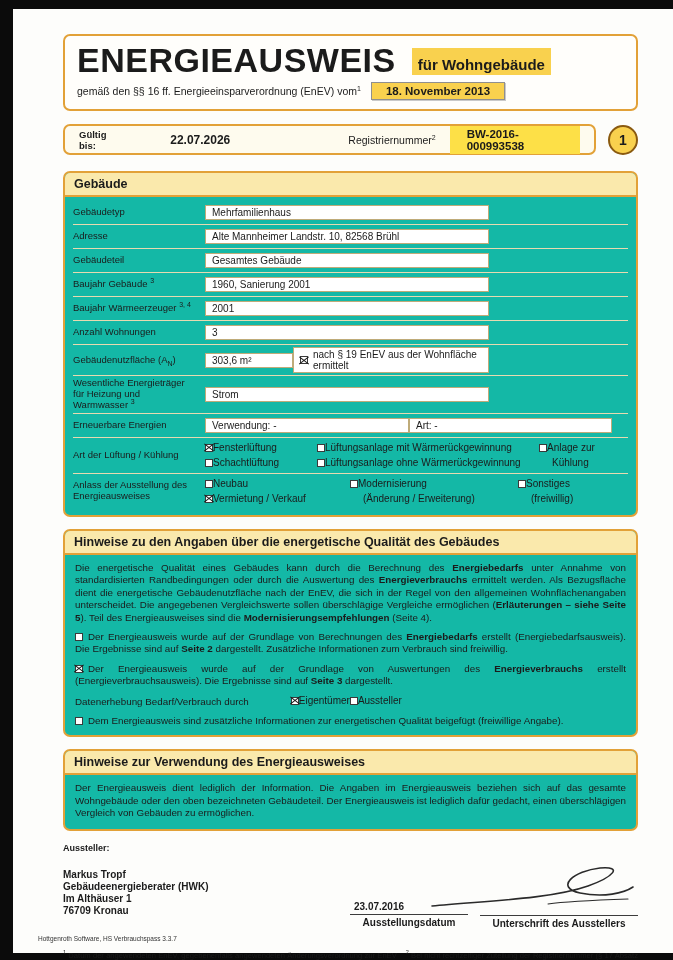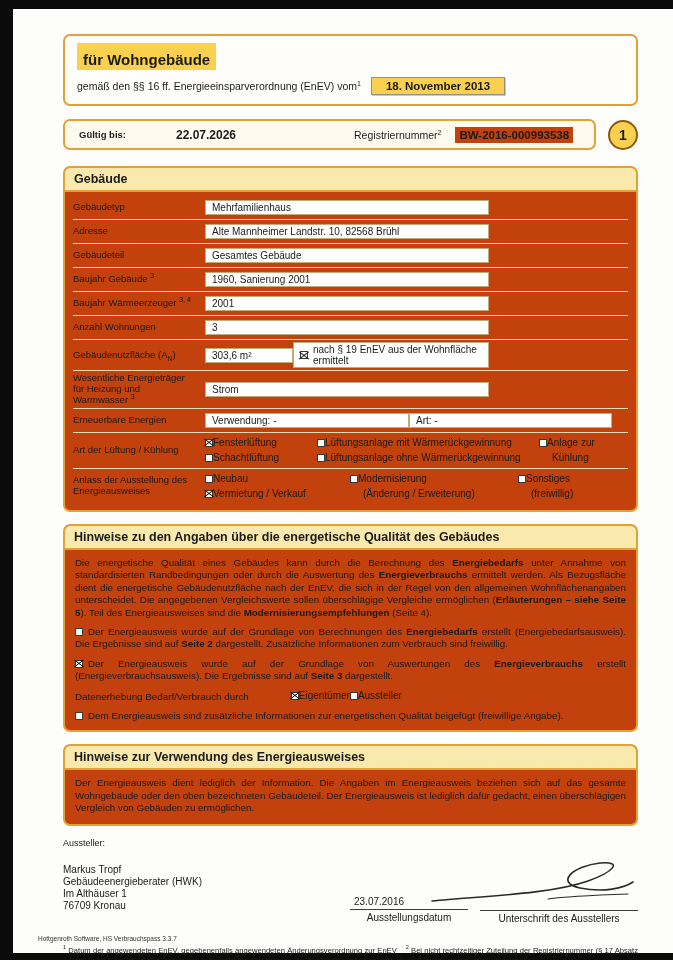--- a/index.html
+++ b/index.html
@@ -6,40 +6,40 @@
   body { font-family:"Liberation Sans", sans-serif; color:#1b1b1b; }
   .page { position:relative; width:673px; height:960px; background:#fdfdfb; overflow:hidden; margin:0 auto; }
 
   
   .bar-top   { position:absolute; top:0; left:0; width:100%; height:9px; background:#0b0b0b; }
   .bar-left  { position:absolute; top:0; left:0; width:13px; height:100%; background:#0b0b0b; }
   .bar-bottom{ position:absolute; bottom:0; left:0; width:100%; height:7px; background:#0b0b0b; }
 
   .content { position:absolute; left:63px; top:34px; width:575px; }
 
-  .box { border:2px solid #e2a138; border-radius:7px; background:#c2410c; box-sizing:border-box; }
+  .box { border:2px solid #e2a138; border-radius:7px; background:#14b8a6; box-sizing:border-box; }
 
   sup { font-size:7px; vertical-align:super; line-height:0; }
   sub { font-size:7px; vertical-align:sub; line-height:0; }
 
   
   .header-box { background:#fffefb; padding:7px 12px 9px; margin-bottom:13px; }
   .header-row1 { display:flex; align-items:flex-end; gap:16px; }
   .doc-title { font-size:34px; font-weight:bold; letter-spacing:0.5px; line-height:1; }
   .doc-subtitle { font-size:15px; font-weight:bold; background:#f9d14e; padding:8px 6px 2px; margin-bottom:2px; white-space:nowrap; }
   .header-row2 { display:flex; align-items:center; gap:10px; margin-top:5px; font-size:10.5px; }
   .date-box { background:#f9d14e; border:1px solid #8f8f8f; box-shadow:1px 1px 0 #c9c9c9; padding:2px 14px; font-weight:bold; font-size:11.5px; }
 
   
   .meta-row { display:flex; align-items:center; margin-bottom:16px; }
   .meta-box { width:545px; height:31px; display:flex; align-items:center; padding:0 14px; background:#fefbee; }
   .valid-label { font-size:9.5px; font-weight:bold; }
   .valid-date { font-size:12px; font-weight:bold; margin-left:50px; }
   .reg-label { font-size:10.5px; margin-left:118px; }
-  .reg-value { background:#c2410c; font-weight:bold; font-size:11.5px; padding:2px 4px; margin-left:14px; }
+  .reg-value { background:#fde047; font-weight:bold; font-size:11.5px; padding:2px 17px; margin-left:14px; }
   .page-badge { width:26px; height:26px; border-radius:50%; background:#f9d14e; border:2.5px solid #8a5a10; display:flex; align-items:center; justify-content:center; font-weight:bold; font-size:14px; margin-left:12px; flex:none; }
 
   
   .section { margin-bottom:12px; overflow:hidden; }
   .section-head { background:#fae9ac; border-bottom:2px solid #e2a138; font-weight:bold; font-size:12.5px; padding:4px 9px; }
   .section-body { padding:4px 8px 6px; }
 
   
   .brow { display:flex; align-items:center; border-bottom:1px solid #e8dab0; padding:2px 0; min-height:19px; }
   .brow:last-child { border-bottom:none; }
@@ -66,21 +66,21 @@
 
   
   .qtext { font-size:9.8px; line-height:1.27; text-align:justify; margin:0 0 7px; }
   .qtext:last-child { margin-bottom:2px; }
   .cbpara .cb { margin-right:5px; }
   .datarow { display:flex; align-items:flex-end; font-size:9.8px; margin:2px 0 8px; }
   .datarow .opt:nth-of-type(1) { margin-left:72px; }
   .datarow .opt:nth-of-type(2) { margin-left:42px; }
 
   
-  .issuer-area { position:relative; margin-top:12px; height:98px; }
+  .issuer-area { position:relative; margin-top:12px; height:98px;font-weight:bold; }
   .issuer-label { font-size:9px; }
   .issuer-lines { margin-top:16px; font-size:10px; line-height:1.2; }
   .sig-cols { position:absolute; right:0; bottom:12px; width:288px; display:flex; gap:12px; }
   .sig-col { display:flex; flex-direction:column; }
   .date-col { width:118px; }
   .sign-col { flex:1; position:relative; }
   .sig-value { font-size:10px; padding-left:4px; }
   .rule { border-top:1px solid #3c3c3c; margin-top:2px; }
   .sig-label { font-size:10px; margin-top:2px; text-align:center; }
   .date-col .sig-label { text-align:center; }
@@ -98,20 +98,21 @@
 
 <div class="page">
   <div class="bar-top"></div>
   <div class="bar-left"></div>
   <div class="bar-bottom"></div>
 
   <div class="content">
 
     <div class="box header-box">
       <div class="header-row1">
+        <span class="doc-title">ENERGIEAUSWEIS</span>
         <span class="doc-subtitle">für Wohngebäude</span>
       </div>
       <div class="header-row2">
         <span><span>gemäß den §§ 16 ff. Energieeinsparverordnung (EnEV) vom</span><sup>1</sup></span>
         <span class="date-box">18. November 2013</span>
       </div>
     </div>
 
     <div class="meta-row">
       <div class="box meta-box">

